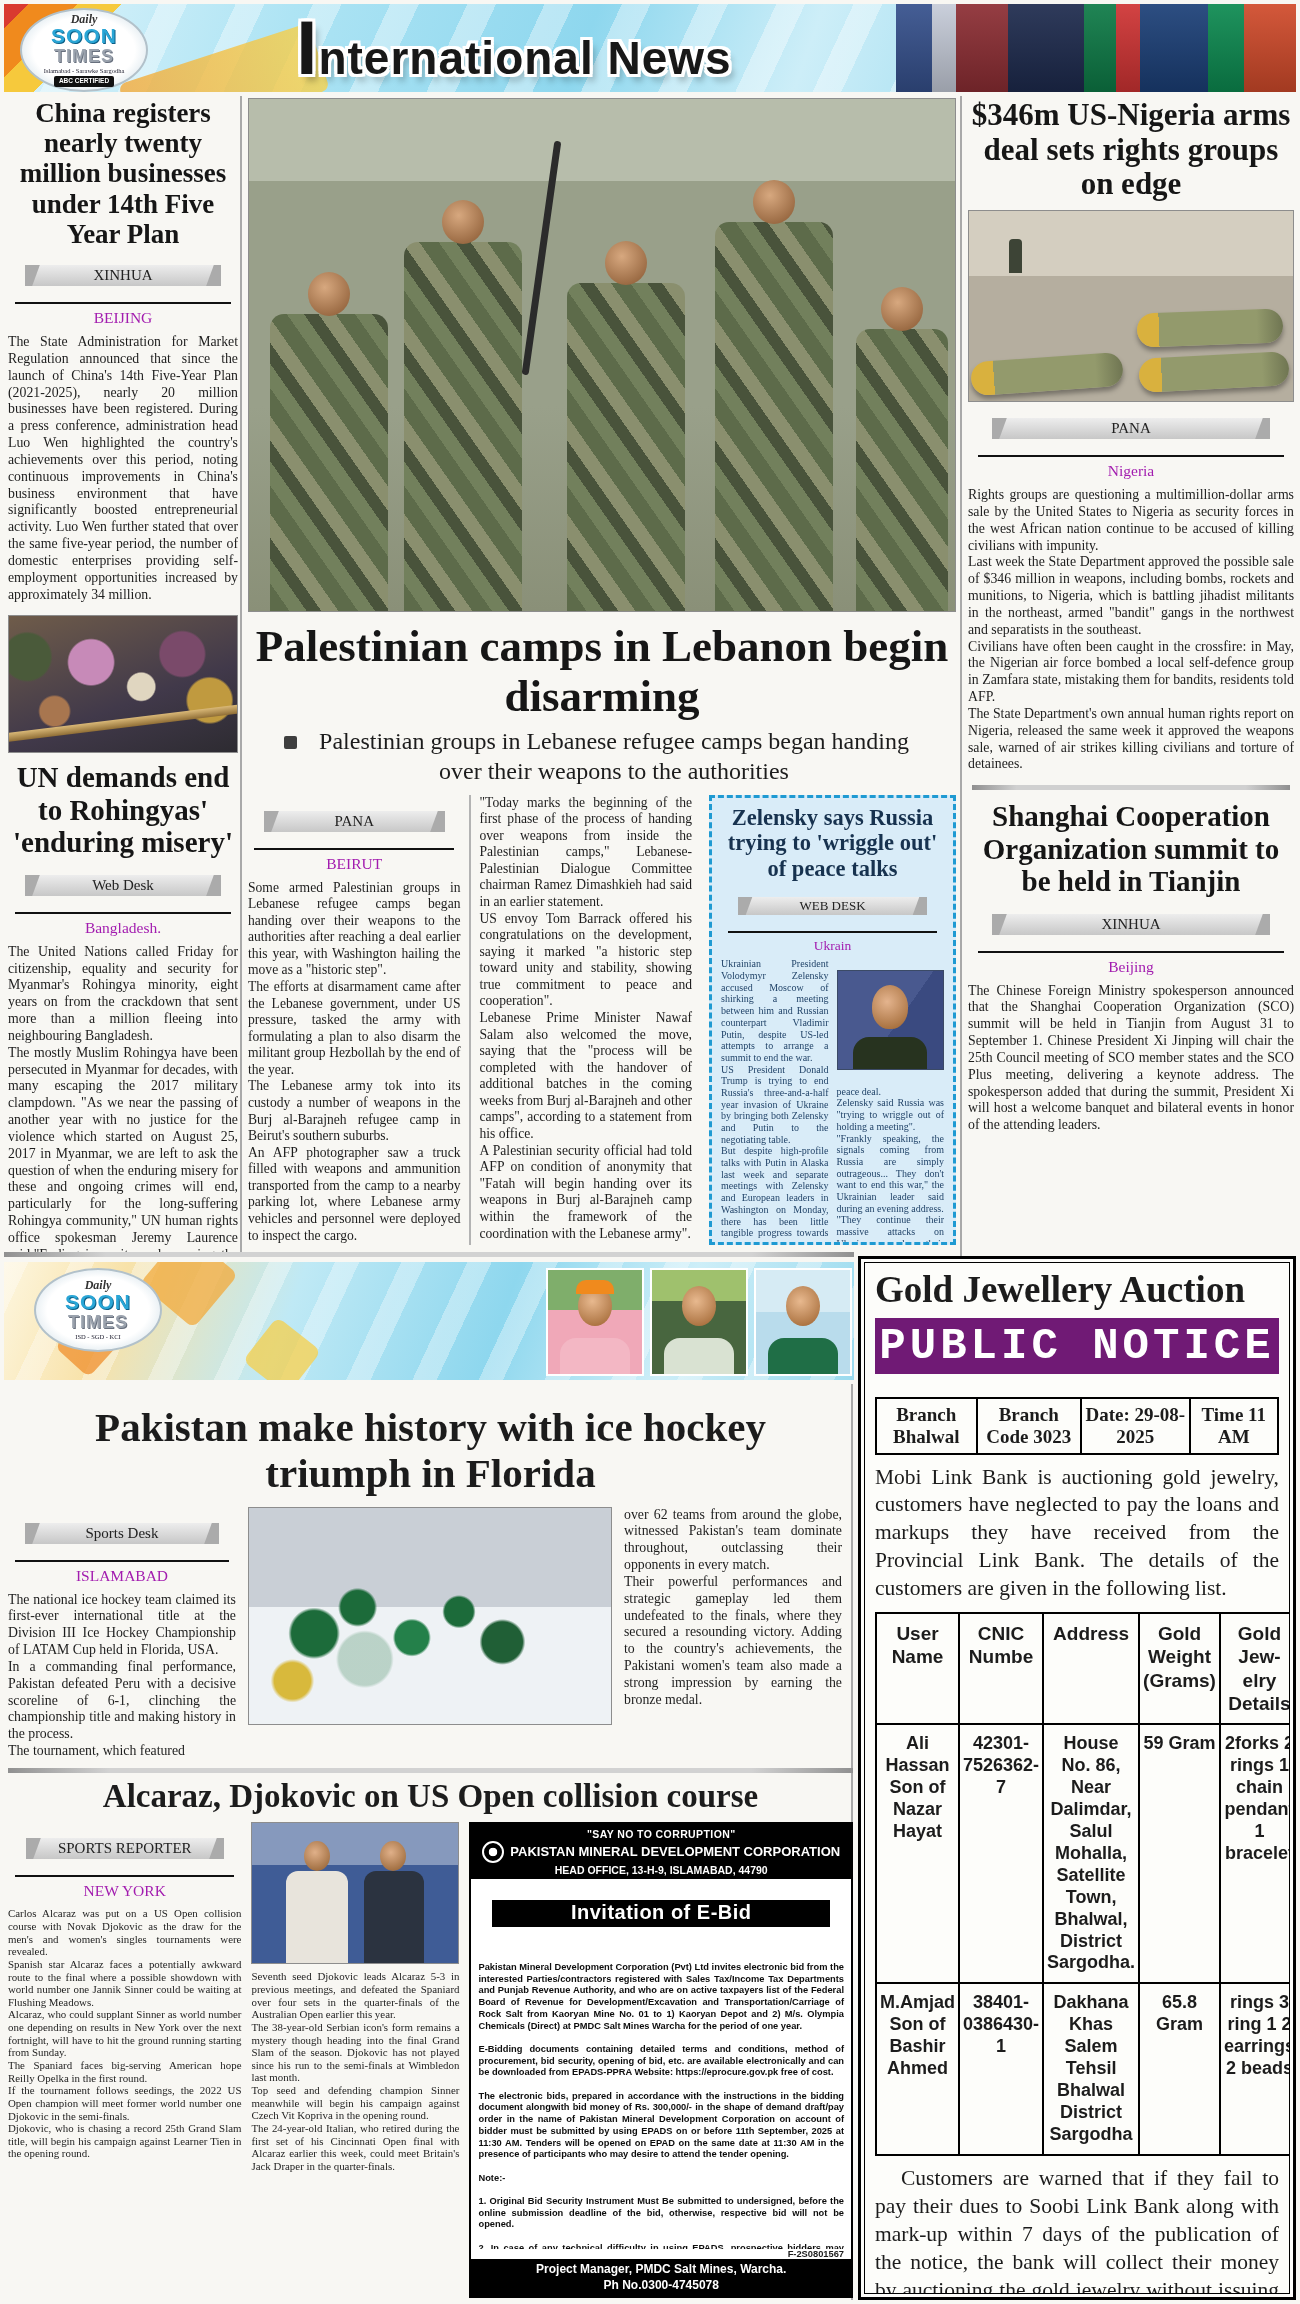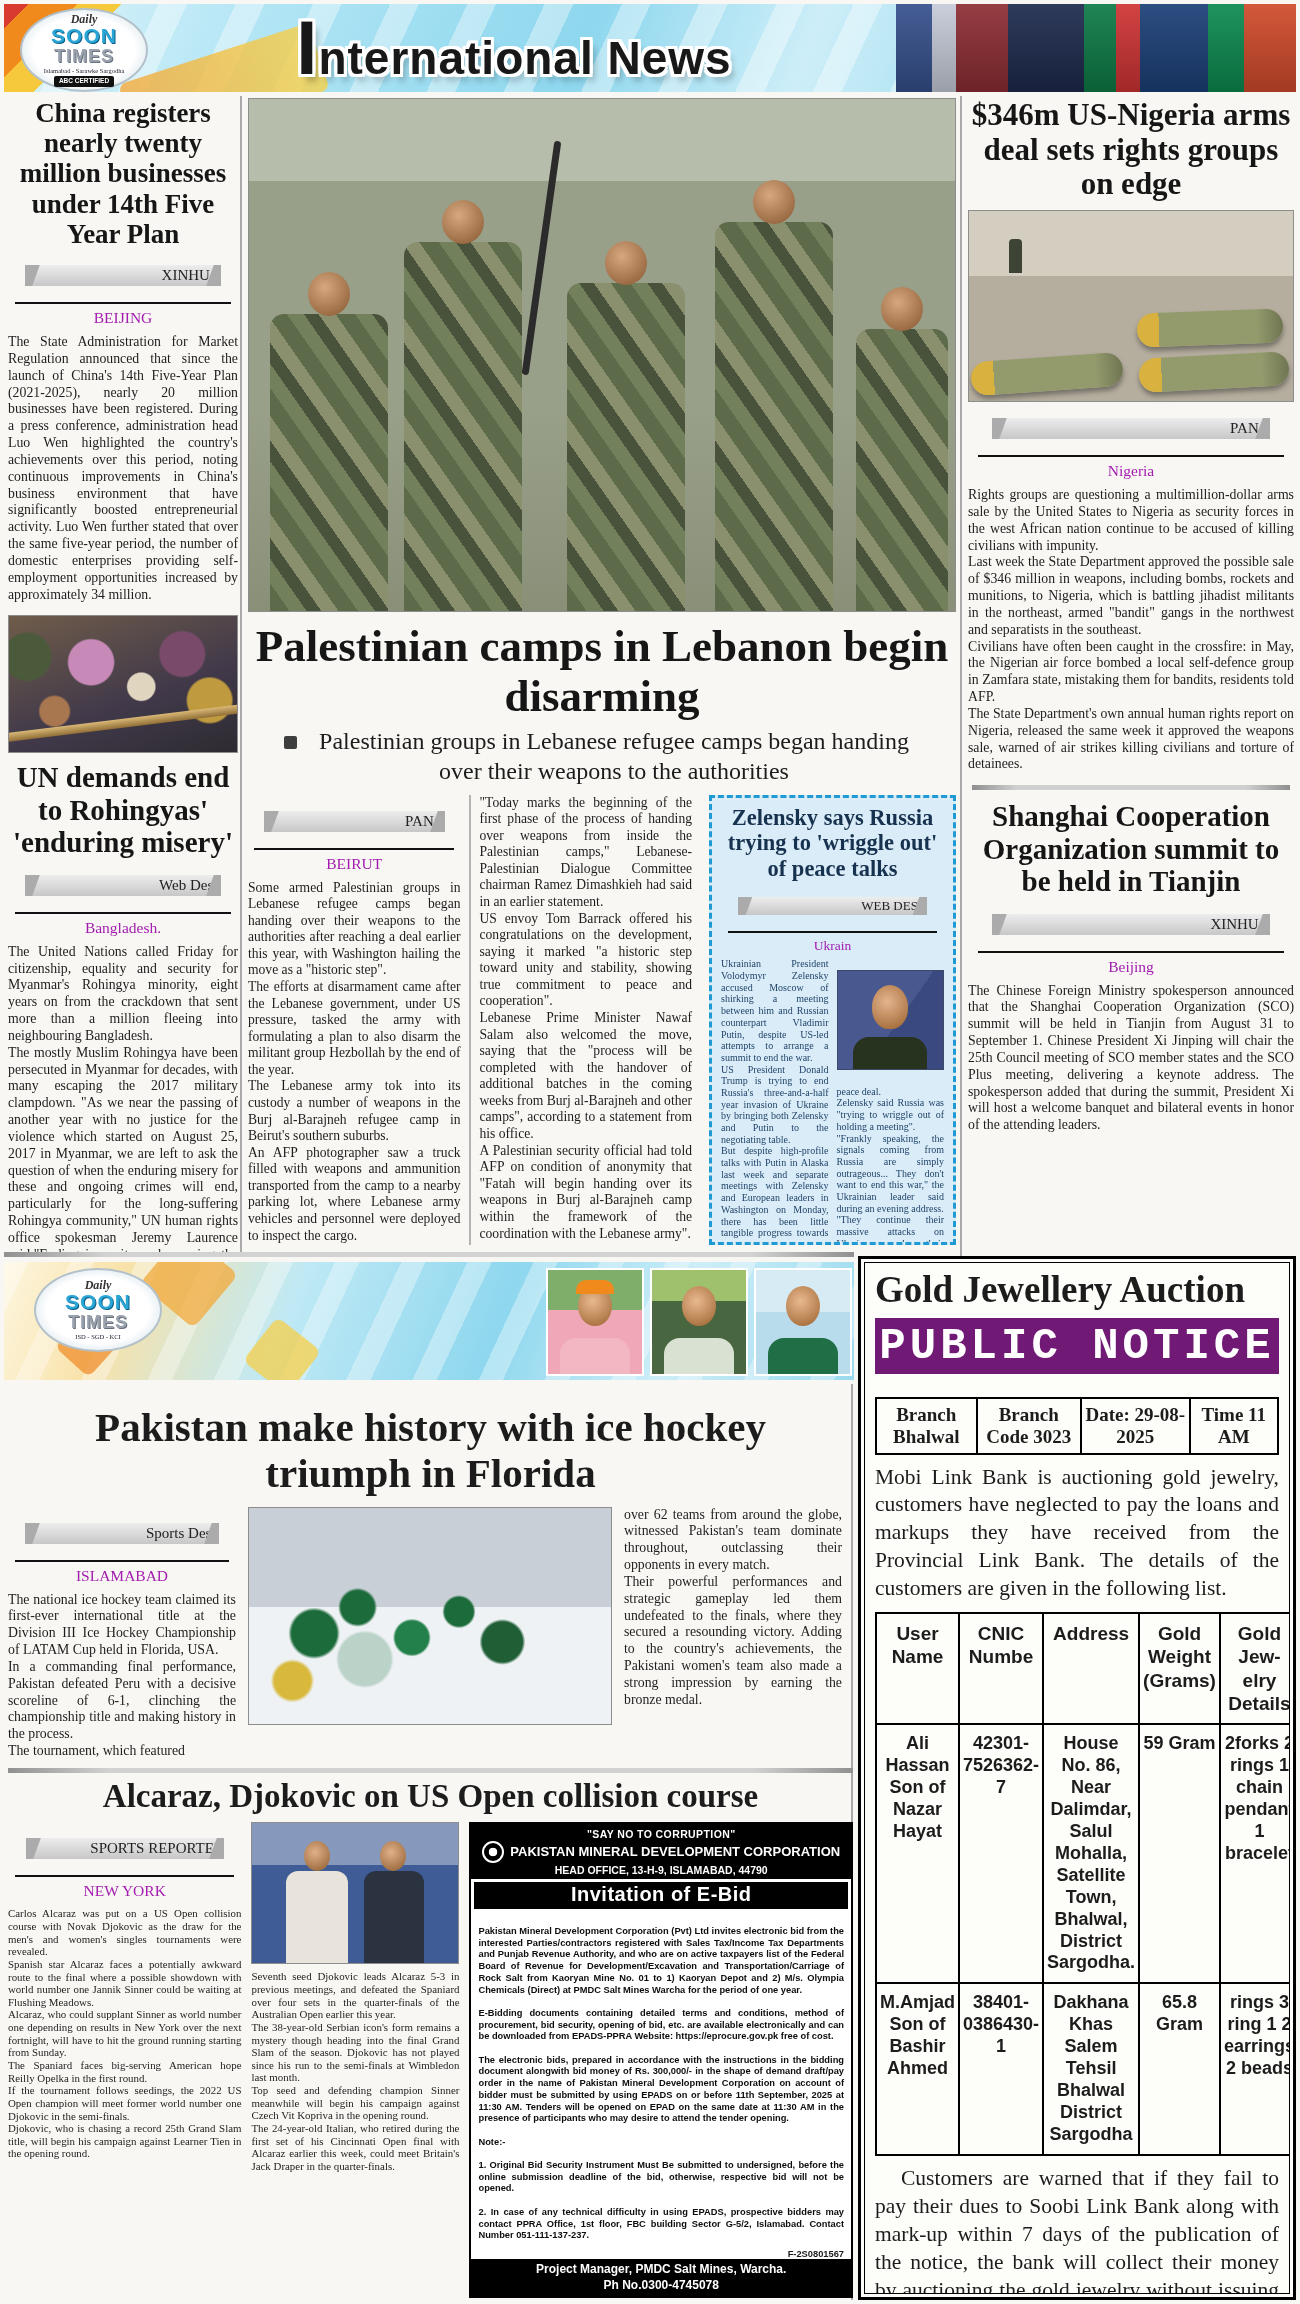--- a/index.html
+++ b/index.html
@@ -28,21 +28,21 @@
     text-shadow:-3px -3px 0 #fff,3px -3px 0 #fff,-3px 3px 0 #fff,3px 3px 0 #fff,-3px 0 0 #fff,3px 0 0 #fff,0 -3px 0 #fff,0 3px 0 #fff,5px 7px 6px rgba(0,0,0,.25);}
   .banner-title .big{font-size:76px;}
   .collage{position:absolute;right:0;top:0;width:400px;height:88px;z-index:2;
     background:linear-gradient(180deg,rgba(255,255,255,.08),rgba(0,0,0,.22)),
     linear-gradient(90deg,#35508c 0 9%,#c5cbd8 9% 15%,#8c2d33 15% 28%,#1d2a4d 28% 47%,#0d7a46 47% 55%,#cf3333 55% 61%,#1b3f77 61% 78%,#0c8a50 78% 87%,#d04a2a 87% 100%);}
 
   
   .hl{font-weight:700;text-align:center;line-height:1.12;color:#161616;}
   .tagwrap{text-align:center;margin:8px 0 5px;}
   .tagbar{position:relative;display:block;width:85%;margin:16px auto;background:linear-gradient(180deg,#ededed,#c7c7c7);
-    font-size:15px;line-height:21px;color:#222;overflow:hidden;text-align:right;}
+    font-size:15px;line-height:21px;color:#222;overflow:hidden;}
   .tagbar::before,.tagbar::after{content:"";position:absolute;top:0;width:16px;height:100%;background:#ababab;}
   .tagbar::before{left:-5px;transform:skewX(-20deg);}
   .tagbar::after{right:-5px;transform:skewX(-20deg);}
   .tagline{width:94%;height:2px;background:#111;margin:3px auto 5px;}
   .dateline{text-align:center;font-size:15.5px;margin-bottom:7px;color:#a21caf;}
   .body{font-size:13.8px;line-height:1.22;text-align:justify;white-space:pre-line;color:#1d1d1d;}
   .photo{position:relative;overflow:hidden;border:1px solid #8d8d8d;}
   .vr{position:absolute;width:2px;background:#a9a9a9;}
   .hdiv{position:absolute;height:5px;background:linear-gradient(90deg,#909090,#d2d2d2 12% 88%,#909090);}
 
@@ -172,21 +172,21 @@
   .ph-tennis2 .t2{position:absolute;top:48px;left:112px;width:60px;height:92px;border-radius:12px 12px 0 0;background:#2b3340;}
 
   
   .notice{box-sizing:border-box;width:386px;height:476px;border:2px solid #000;background:#fff;
     font-family:"Liberation Sans",sans-serif;display:flex;flex-direction:column;overflow:hidden;}
   .n-head{background:#000;color:#fff;text-align:center;padding:4px 4px 3px;}
   .n-slogan{font-size:10.5px;font-weight:700;letter-spacing:.4px;}
   .n-org{font-size:13px;font-weight:800;line-height:1.15;display:flex;align-items:center;justify-content:center;gap:6px;margin-top:1px;}
   .n-logo{flex:0 0 auto;width:18px;height:18px;border:2px solid #fff;border-radius:50%;background:radial-gradient(circle,#fff 32%,#000 36%);}
   .n-ho{font-size:10.5px;font-weight:700;margin-top:1px;}
-  .n-invite{background:#000;color:#fff;text-align:center;font-size:20px;font-weight:800;margin:3px;padding:1px 0 3px;letter-spacing:.5px;}
+  .n-invite{background:#000;color:#fff;text-align:center;font-size:20px;font-weight:800;margin:21px;padding:1px 0 3px;letter-spacing:.5px;}
   .n-body{flex:1;padding:2px 7px;font-size:9.3px;font-weight:600;line-height:1.26;text-align:justify;white-space:pre-line;color:#0d0d0d;overflow:hidden;}
   .n-note{font-weight:800;}
   .n-ref{text-align:right;font-weight:800;font-size:9.3px;padding:0 7px;}
   .n-foot{background:#000;color:#fff;text-align:center;font-weight:700;font-size:12px;line-height:1.3;padding:3px 0;}
 
   
   .gold{position:absolute;left:858px;top:1256px;width:438px;height:1044px;box-sizing:border-box;border:3px solid #000;background:#fdfdfa;padding:3px;}
   .gold-in{box-sizing:border-box;border:1px solid #000;height:100%;padding:6px 10px;overflow:hidden;}
   .g-title{font-size:37px;font-weight:700;line-height:1.15;margin:0 0 6px;}
   .g-pn{background:#701a75;color:#fff;font-size:44px;font-weight:700;text-align:center;letter-spacing:4px;line-height:1.28;margin-bottom:23px;font-family:Liberation Mono, monospace;}

